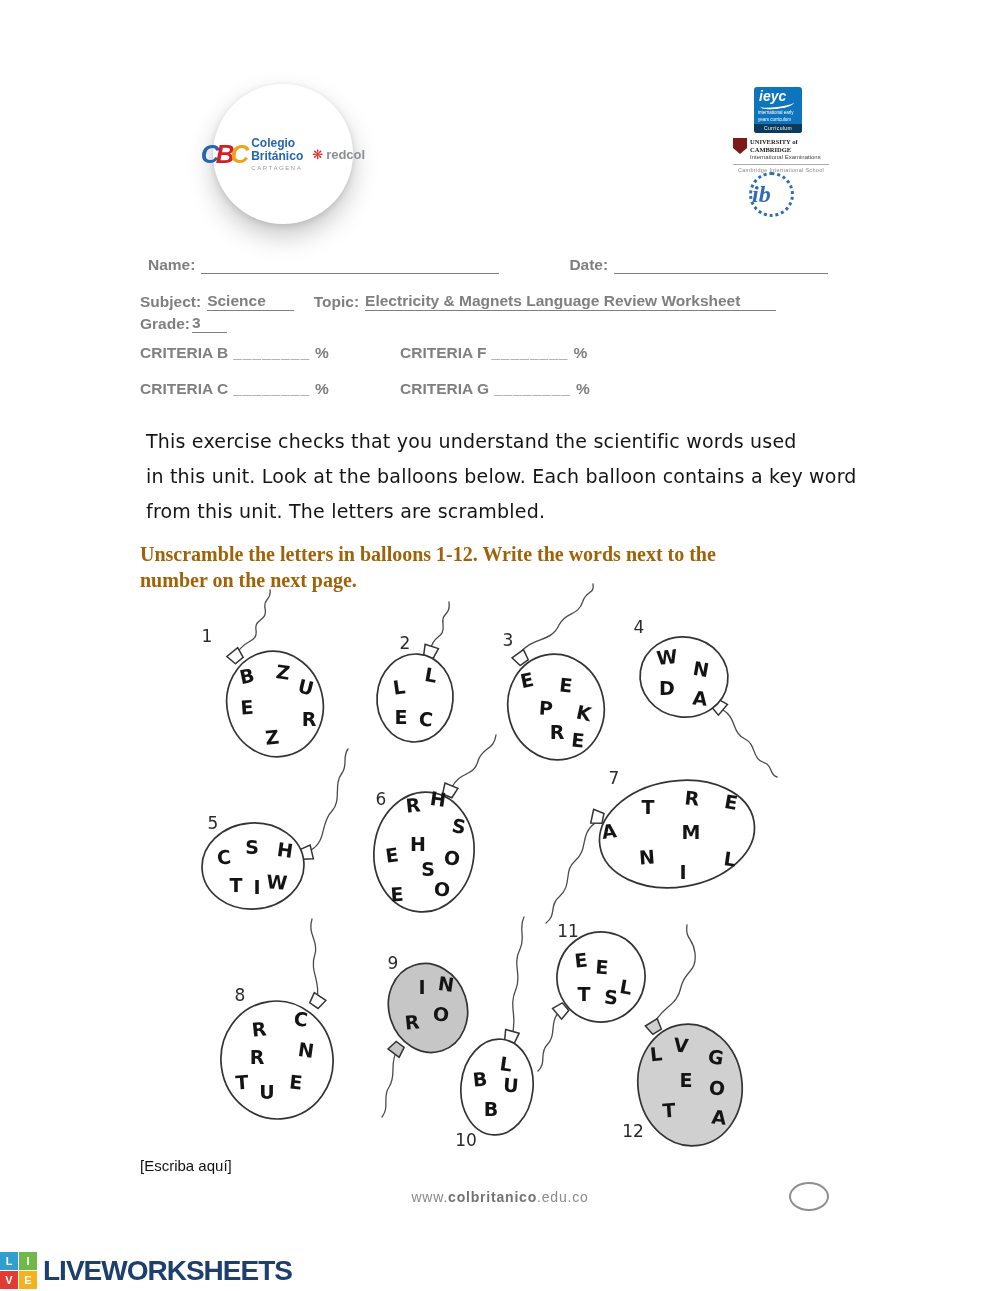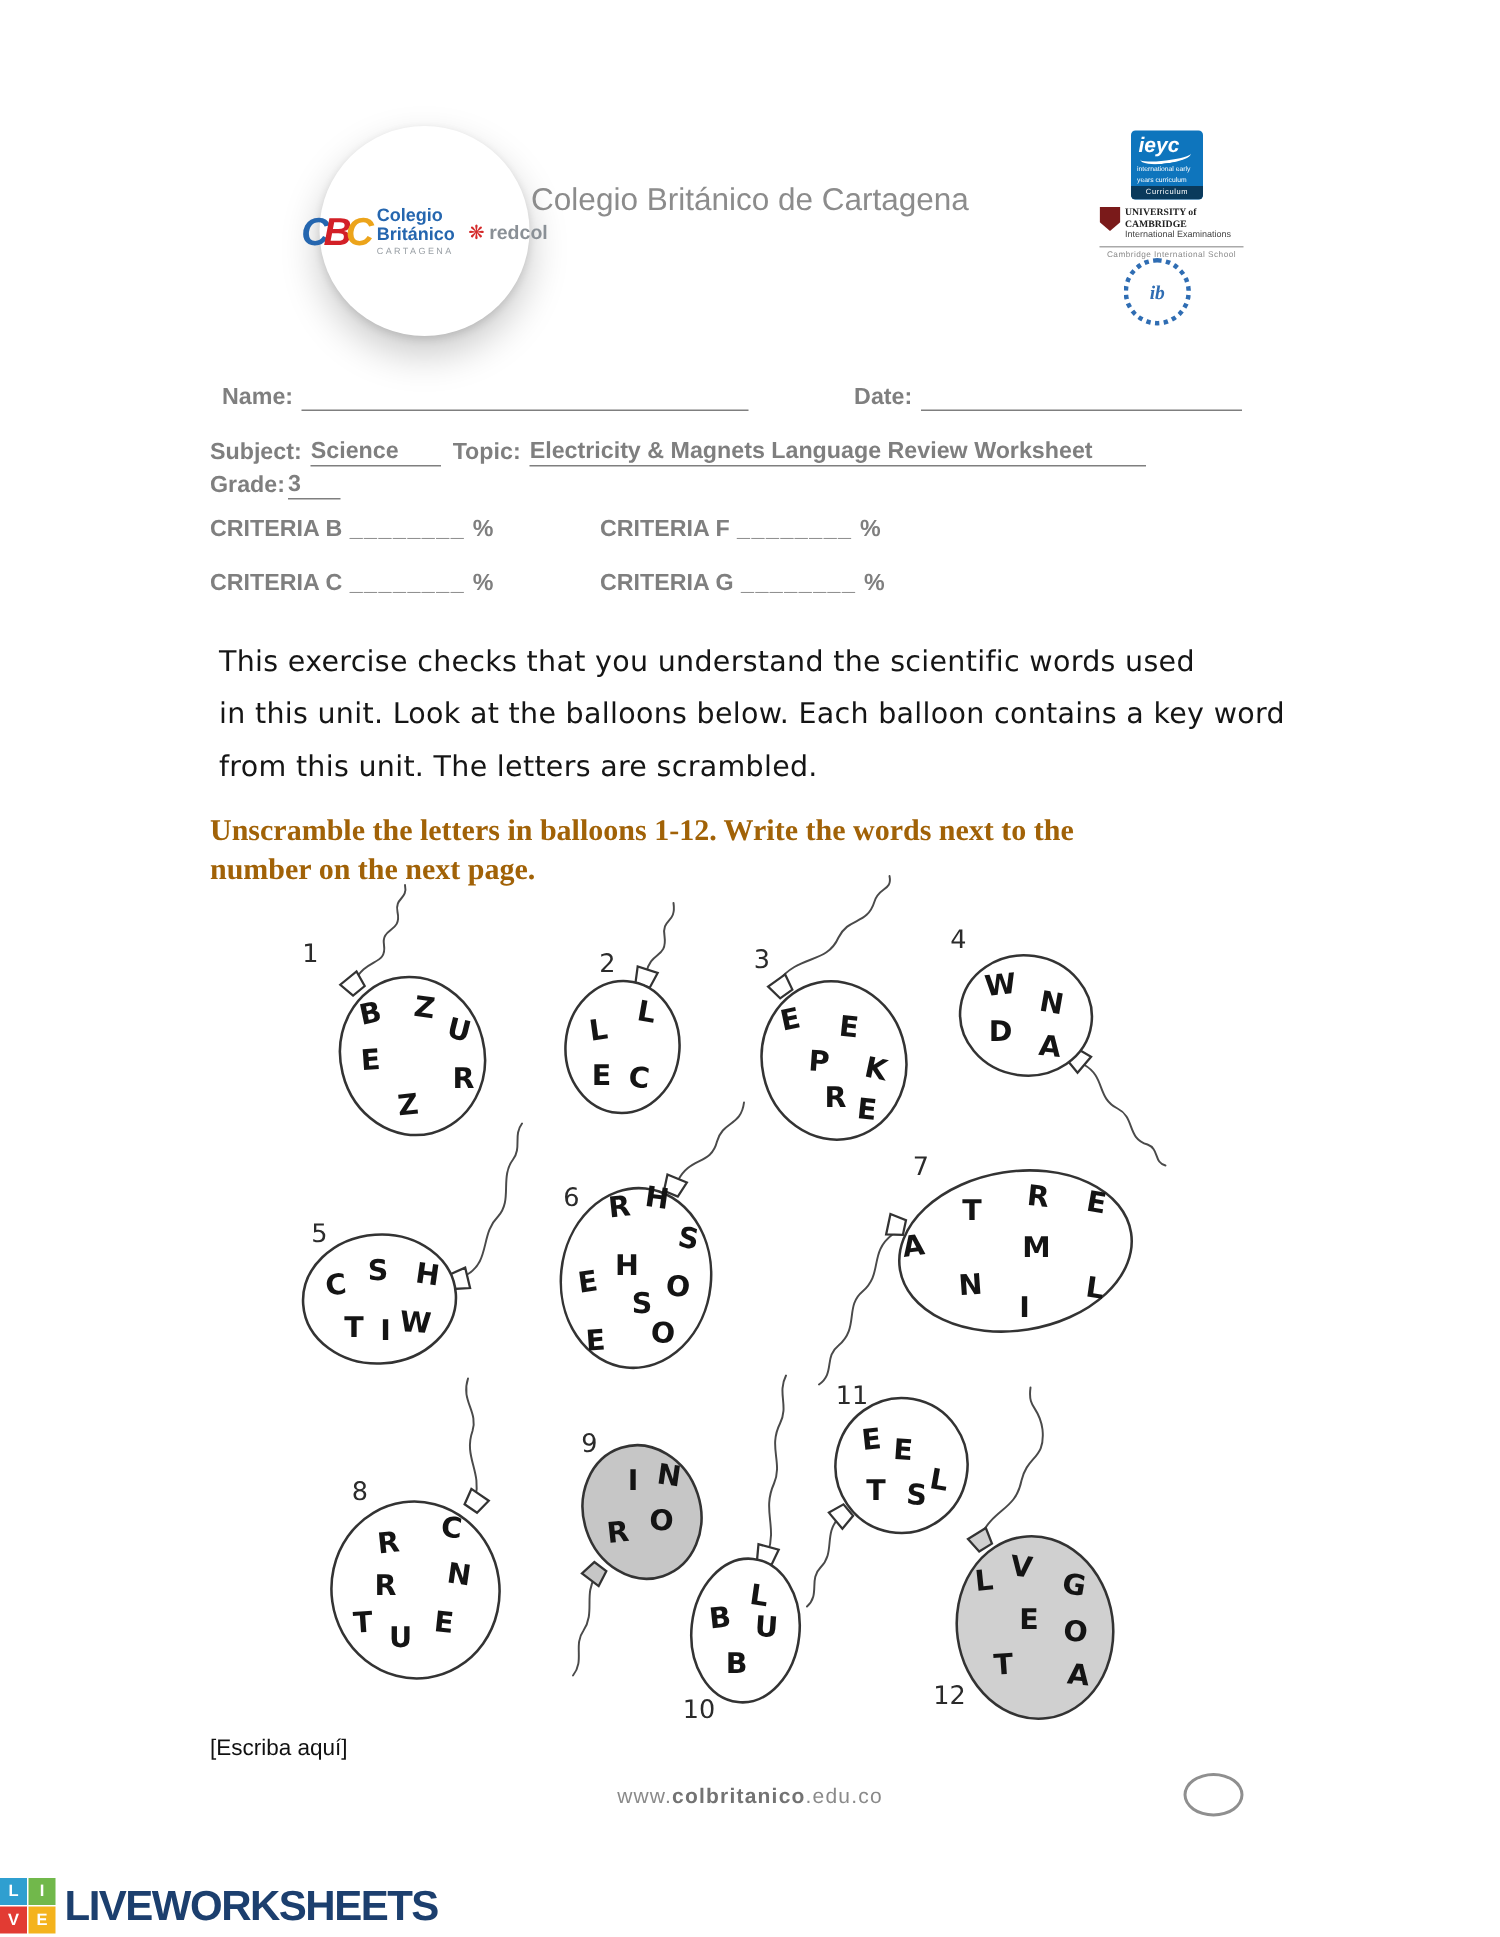--- a/index.html
+++ b/index.html
@@ -35,22 +35,22 @@
   .cambridge{position:absolute;left:733px;top:138px;width:96px;}
   .cam-top{display:flex;gap:3px;align-items:flex-start;}
   .cam-shield{width:14px;height:16px;background:#7a1a1a;flex:0 0 auto;
     clip-path:polygon(0 0,100% 0,100% 62%,50% 100%,0 62%);}
   .cam-l1{font-family:"Liberation Serif",serif;font-weight:bold;font-size:6.5px;color:#222;line-height:1.2;}
   .cam-l2{font-size:6px;color:#444;line-height:1.3;}
   .cam-l3{font-size:5.5px;color:#8a8a8a;border-top:1px solid #aaa;margin-top:3px;padding-top:2px;
     text-align:center;letter-spacing:.3px;}
 
   .ib{position:absolute;left:749px;top:172px;width:45px;height:45px;border:3px dotted #2f6db3;
-    border-radius:50%;display:flex;align-items:center;justify-content:center;
-    color:#2f6db3;font-family:"Liberation Serif",serif;font-weight:bold;font-style:italic;font-size:13px;}
+    border-radius:50%;display:flex;align-items:center;justify-content:flex-start;
+    color:#2f6db3;font-family:"Liberation Serif",serif;font-weight:bold;font-style:italic;font-size:24px;}
 
   
   .flabel{font-weight:bold;font-size:15.5px;color:#7f7f7f;}
   .fline{display:inline-block;border-bottom:1.6px solid #7f7f7f;height:16px;}
   .uline{border-bottom:1.6px solid #7f7f7f;}
   .row{position:absolute;display:flex;align-items:flex-end;gap:6px;}
   .name-row{left:148px;top:256px;}
   .subject-row{left:140px;top:292px;}
   .grade-row{left:140px;top:314px;}
   .criteria-cell{position:absolute;display:flex;align-items:flex-start;gap:5px;}
@@ -97,21 +97,20 @@
         <div class="logo-city">CARTAGENA</div>
       </div>
     </div>
     <div class="redcol">
       <span class="flower">❋</span>
       <span>redcol</span>
     </div>
   </div>
 
   <div class="title-block">
-    <div class="school-name">Colegio Británico de Cartagena</div>
   </div>
 
   <div class="ieyc">
     <div class="ieyc-name">ieyc</div>
     <div class="ieyc-swoosh"></div>
     <div class="ieyc-sub">international early years curriculum</div>
     <div class="ieyc-bar">Curriculum</div>
   </div>
 
   <div class="cambridge">
@@ -132,21 +131,21 @@
   <div class="row name-row">
     <span class="flabel">Name:</span>
     <span class="fline" style="width:298px"></span>
     <span class="flabel" style="margin-left:64px">Date:</span>
     <span class="fline" style="width:214px"></span>
   </div>
 
   <div class="row subject-row">
     <span class="flabel">Subject:</span>
     <span class="flabel uline" style="padding-right:28px">Science</span>
-    <span class="flabel" style="margin-left:2px">Topic:</span>
+    <span class="flabel" style="margin-left:14px">Topic:</span>
     <span class="flabel uline" style="padding-right:36px">Electricity &amp; Magnets Language Review Worksheet</span>
   </div>
 
   <div class="row grade-row">
     <span class="flabel">Grade:</span>
     <span class="flabel uline" style="padding-right:26px;margin-left:-4px">3</span>
   </div>
 
   <div class="criteria-cell" style="left:140px;top:344px">
     <span class="flabel">CRITERIA B</span>

